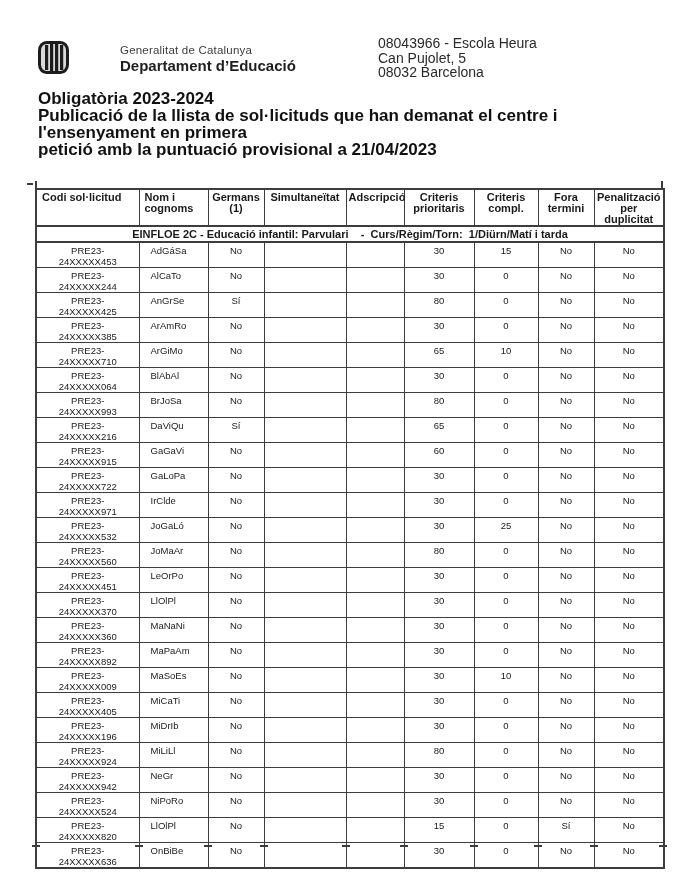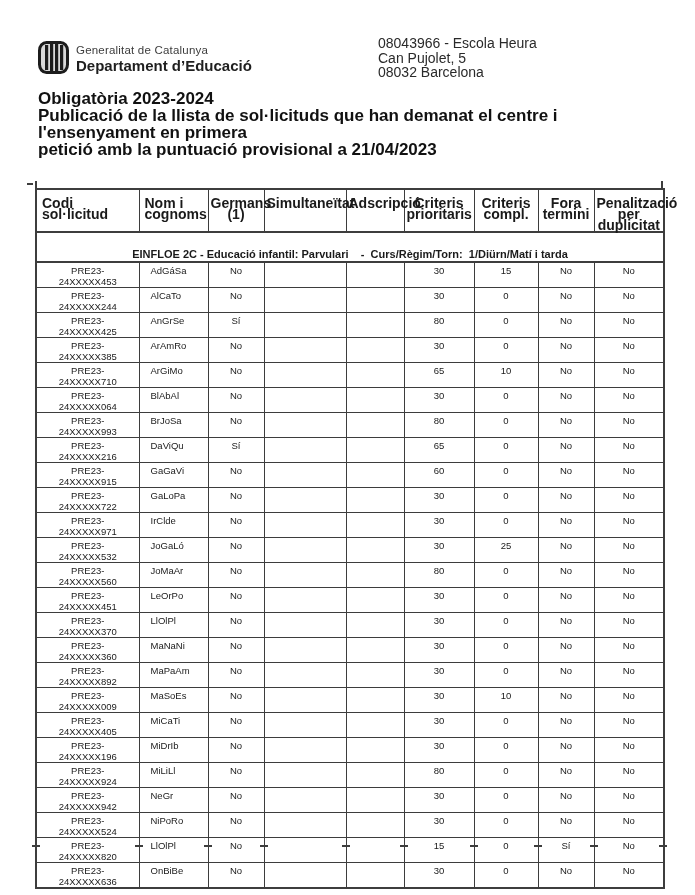--- a/index.html
+++ b/index.html
@@ -7,21 +7,21 @@
   body { font-family: "Liberation Sans", sans-serif; color: #1a1a1a; }
   .page {
     position: relative;
     width: 695px;
     height: 895px;
     background: #ffffff;
     overflow: hidden;
   }
 
   
-  .letterhead { position: absolute; left: 38px; top: 41px; display: flex; align-items: flex-start; }
+  .letterhead { position: absolute; left: 38px; top: 41px; display: flex; align-items: flex-start; gap: 44px; }
   .logo { width: 31px; height: 33px; margin-right: 7px; }
   .org-lines { padding-top: 3px; }
   .org-line1 { font-size: 11.5px; color: #3c3c3c; letter-spacing: 0.2px; }
   .org-line2 { font-size: 15px; font-weight: bold; color: #1f1f1f; margin-top: 1px; }
 
   .school-block { position: absolute; left: 378px; top: 36px; font-size: 14px; line-height: 14.5px; color: #2a2a2a; }
 
   
   .title-block { position: absolute; left: 38px; top: 90px; width: 640px; font-size: 17px; font-weight: bold; line-height: 17px; color: #111; }
 
@@ -31,32 +31,32 @@
   table.sol, table.sol td, table.sol th { border: 1px solid #3d3d3d; }
   table.sol { border-width: 2px; }
   tr.band td {
     border-top: 2px solid #3d3d3d;
     border-bottom: 2px solid #3d3d3d;
     height: 15px;
     text-align: center;
     font-weight: bold;
     font-size: 11px;
     white-space: pre;
-    padding: 15px 0 1px 0;
+    padding: 1px 0 1px 0;
     line-height: 12px;
     margin-left: 32px;
   }
   thead th {
     border-bottom: 2px solid #3d3d3d;
     height: 29px;
     vertical-align: top;
-    font-size: 14px;
+    font-size: 11px;
     font-weight: bold;
     line-height: 11px;
-    padding: 8px 2px 0 2px;
+    padding: 2px 2px 0 2px;
     white-space: pre-line;
     text-align: center;
   }
   thead th.left { text-align: left; padding-left: 5px; }
   tbody td {
     height: 24.4px;
     vertical-align: top;
     font-size: 9.5px;
     line-height: 11px;
     padding: 2px 2px 0 2px;

